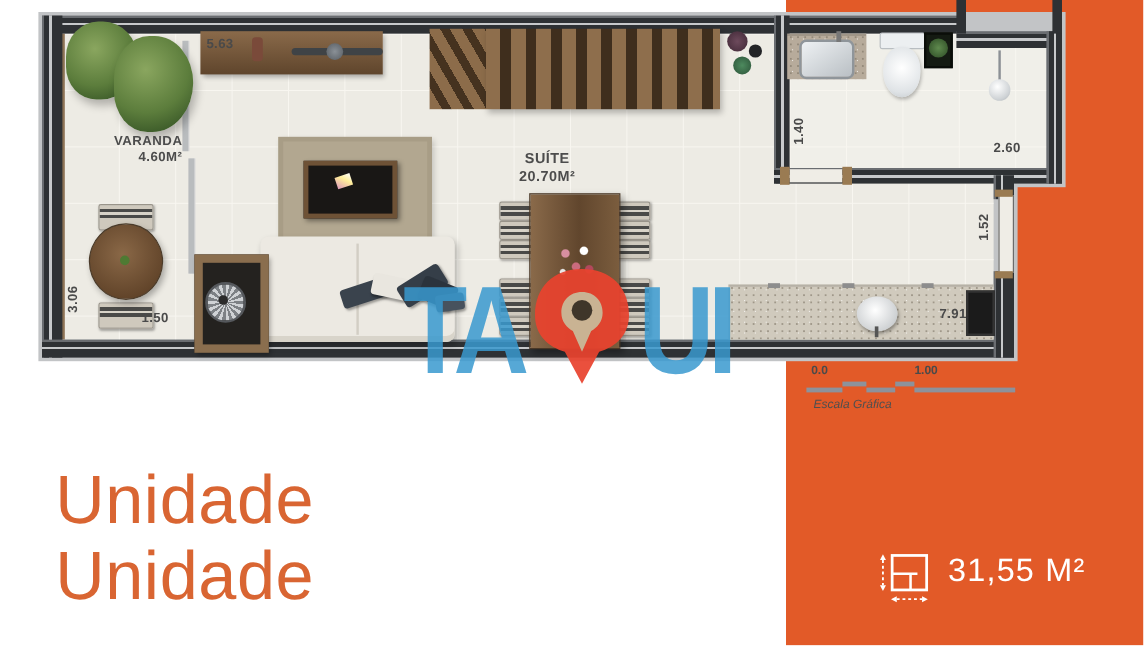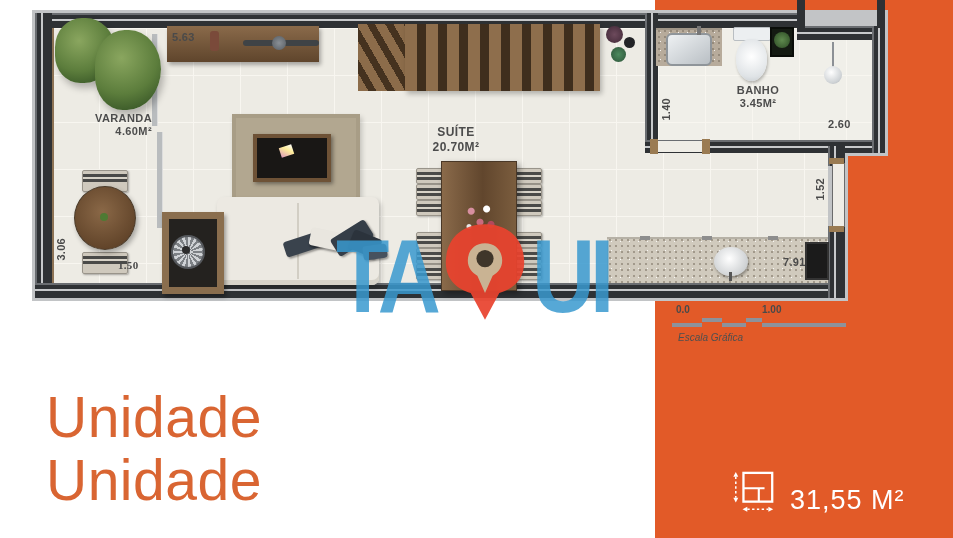--- a/index.html
+++ b/index.html
@@ -172,28 +172,24 @@
   <div class="abs circle" style="left:824px;top:66px;width:18px;height:18px;background:radial-gradient(circle at 40% 35%,#ffffff,#cfd3d6 65%,#a8adb1);"></div>
 
   <div class="abs room-label" style="left:60px;top:112px;width:92px;text-align:right;">
     <div>VARANDA</div>
     <div>4.60M²</div>
   </div>
   <div class="abs room-label big" style="left:406px;top:125px;width:100px;">
     <div>SUÍTE</div>
     <div>20.70M²</div>
   </div>
-  <div class="abs room-label" style="left:712px;top:84px;width:92px;">
-    <div>BANHO</div>
-    <div>3.45M²</div>
-  </div>
 
   <span class="abs dim" style="left:172px;top:31px;">5.63</span>
   <span class="abs dim dim-v" style="left:55px;top:238px;">3.06</span>
-  <span class="abs dim" style="left:118px;top:259px;font-family:Liberation Serif, serif;">1.50</span>
+  <span class="abs dim" style="left:118px;top:259px;">1.50</span>
   <span class="abs dim dim-v" style="left:660px;top:98px;">1.40</span>
   <span class="abs dim" style="left:828px;top:118px;">2.60</span>
   <span class="abs dim dim-v" style="left:814px;top:178px;">1.52</span>
   <span class="abs dim" style="left:783px;top:256px;">7.91</span>
 
   <div class="abs" style="left:336px;top:222px;width:300px;height:100px;">
     <span class="abs wm-letters" style="left:0;top:14px;">TA</span>
     <svg class="abs" style="left:106px;top:0;" width="86" height="100" viewBox="0 0 90 104">
       <path d="M45 2 C70 2 86 18 86 42 C86 60 74 70 60 74 L45 102 L30 74 C16 70 4 60 4 42 C4 18 20 2 45 2 Z" fill="#E8432E" opacity="0.93"></path>
       <path d="M45 22 C56 22 63 30 63 40 C63 48 58 53 53 56 L45 74 L37 56 C32 53 27 48 27 40 C27 30 34 22 45 22 Z" fill="#C9B393"></path>
@@ -215,21 +211,21 @@
       <span class="sb-seg" style="width:84px;"></span>
     </div>
     <span class="sb-cap" style="margin-left:6px;font-style:italic;">Escala Gráfica</span>
   </div>
 
   <div class="abs" style="left:46px;top:386px;">
     <div class="title">Unidade</div>
     <div class="title">Unidade</div>
   </div>
 
-  <div class="abs" style="left:731px;top:470px;display:flex;align-items:flex-end;gap:13px;">
+  <div class="abs" style="left:731px;top:460px;display:flex;align-items:flex-start;gap:13px;">
     <svg width="46" height="46" viewBox="0 0 48 48">
       <rect x="13" y="3" width="30" height="30" fill="none" stroke="#ffffff" stroke-width="2.4"></rect>
       <path d="M13 19 H35 M29 19 V33" fill="none" stroke="#ffffff" stroke-width="2.2"></path>
       <line x1="5" y1="7" x2="5" y2="29" stroke="#ffffff" stroke-width="1.6" stroke-dasharray="2.5,2.5"></line>
       <polygon points="5,2 2.4,7 7.6,7" fill="#ffffff"></polygon>
       <polygon points="5,34 2.4,29 7.6,29" fill="#ffffff"></polygon>
       <line x1="17" y1="41" x2="39" y2="41" stroke="#ffffff" stroke-width="1.6" stroke-dasharray="2.5,2.5"></line>
       <polygon points="12,41 17,38.4 17,43.6" fill="#ffffff"></polygon>
       <polygon points="44,41 39,38.4 39,43.6" fill="#ffffff"></polygon>
     </svg>

